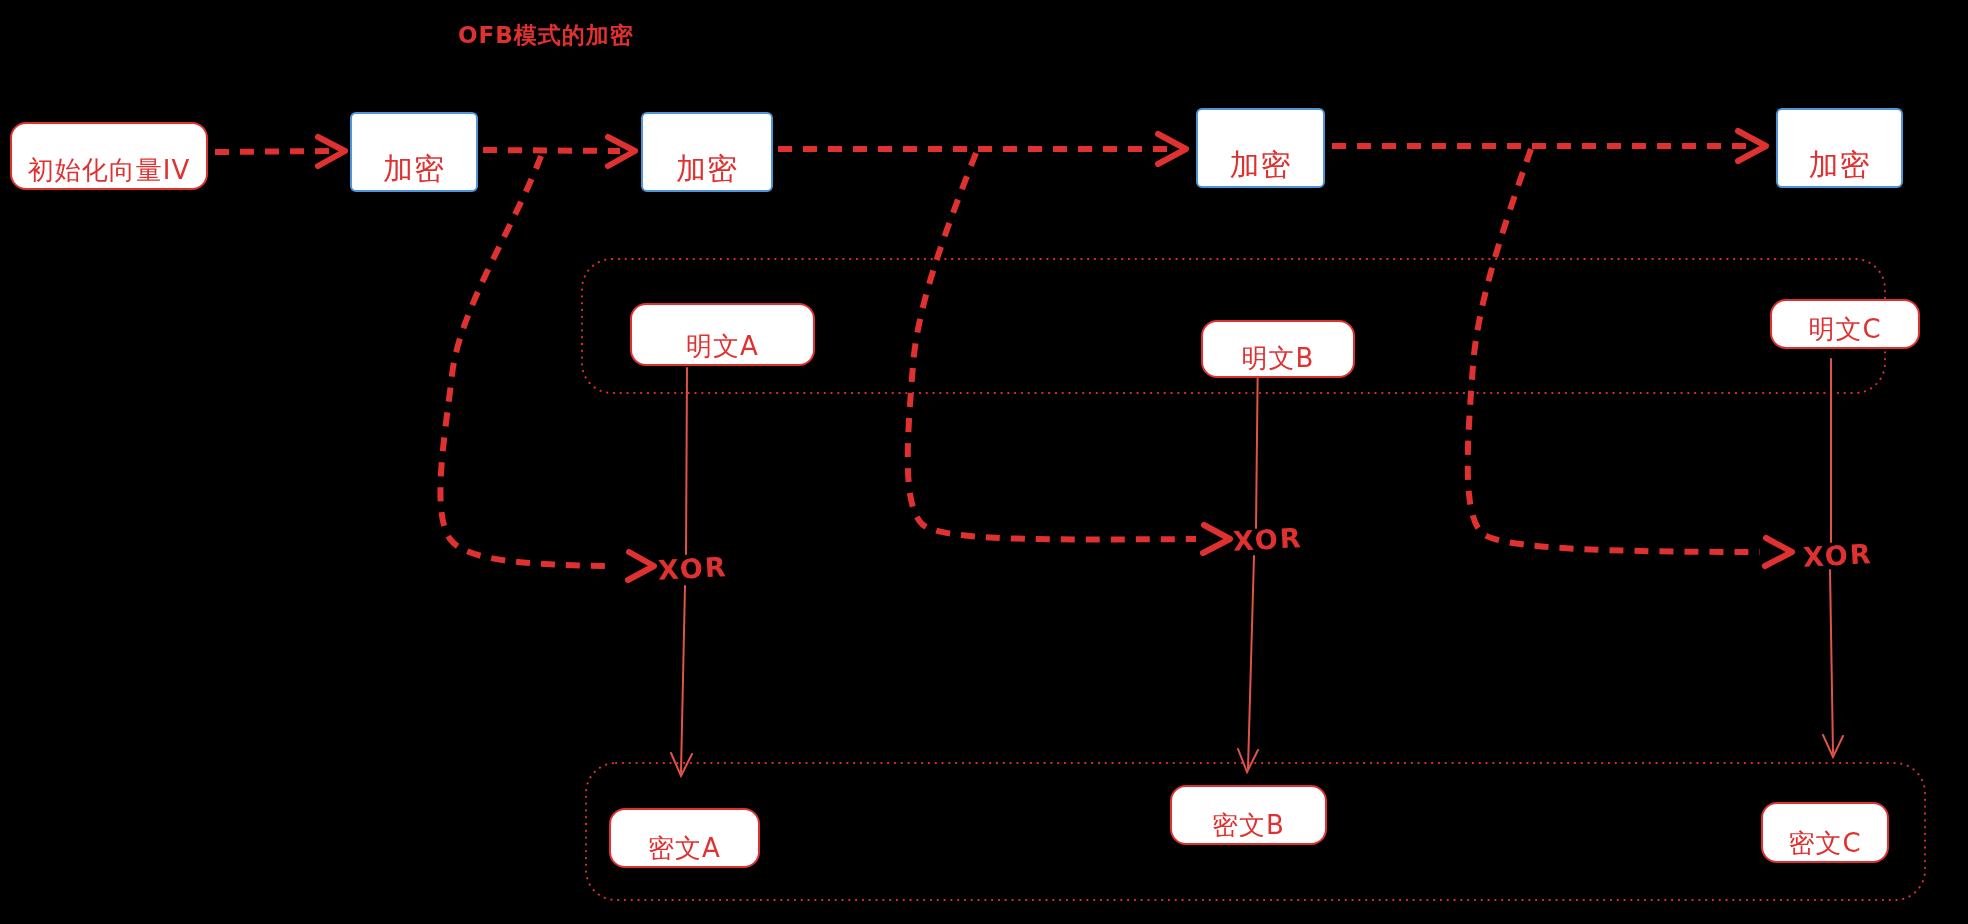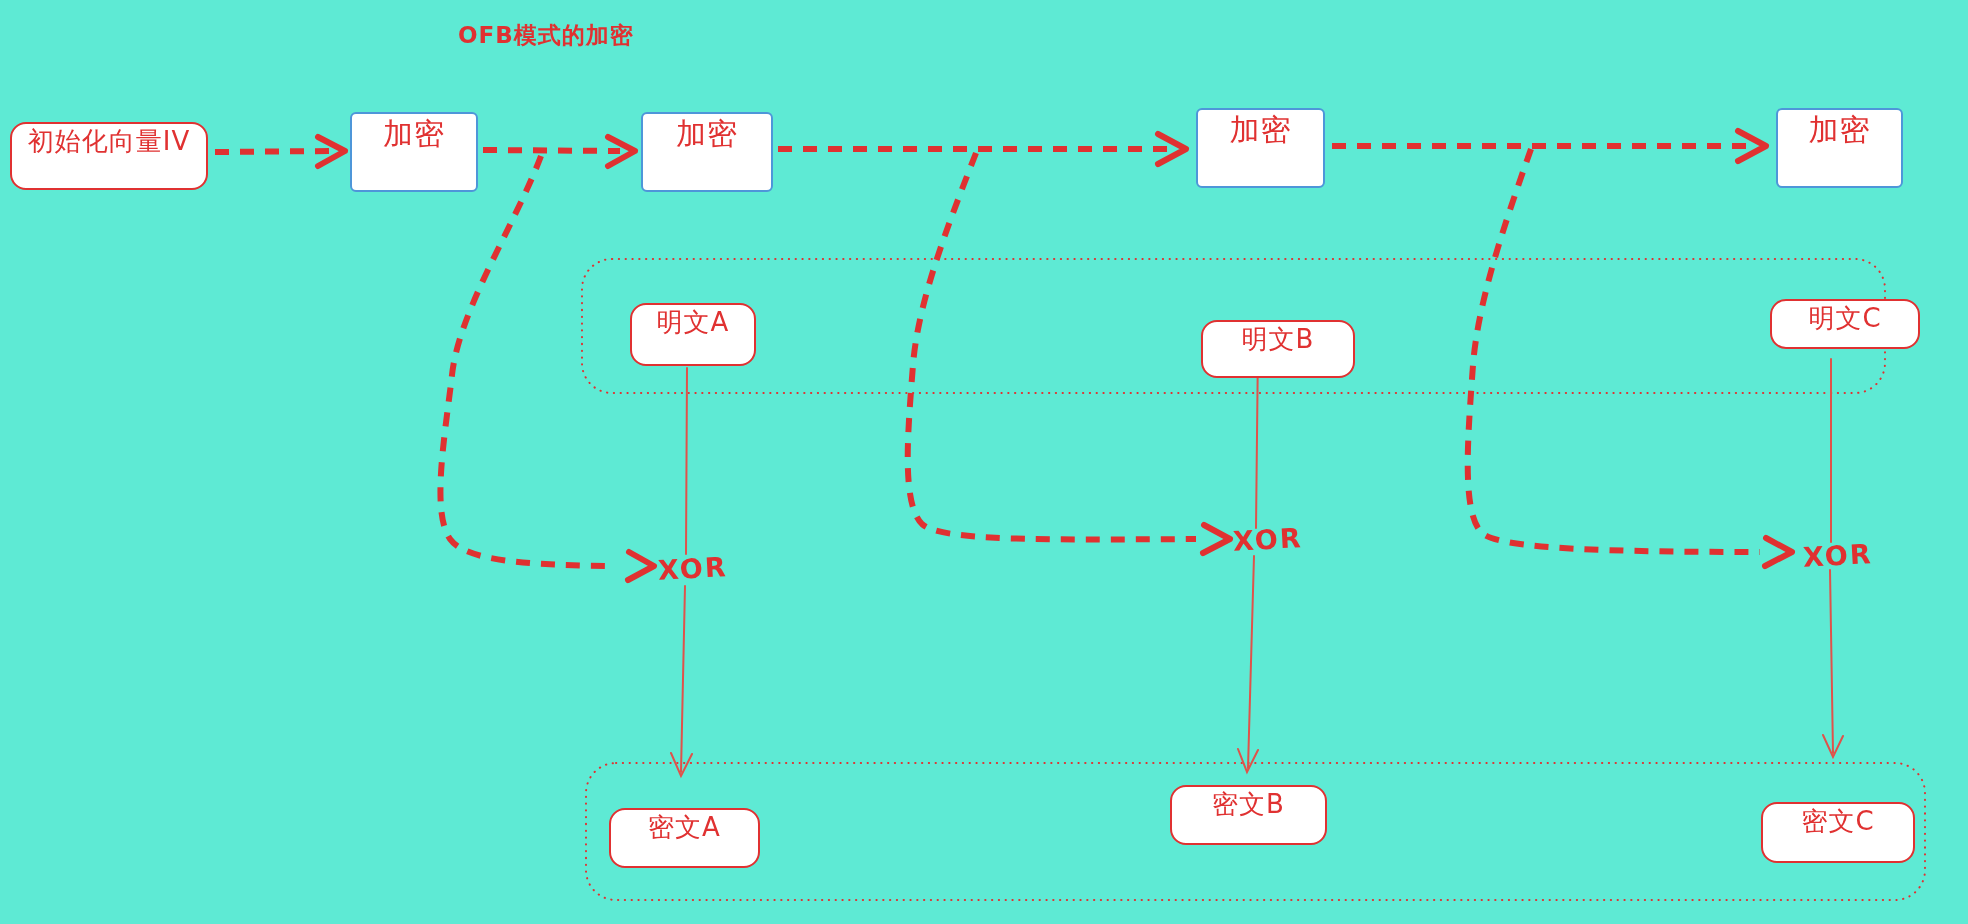--- a/index.html
+++ b/index.html
@@ -1,26 +1,26 @@
 <!DOCTYPE html>
 <html><head>
 <meta charset="utf-8">
 <style>
   html,body{margin:0;padding:0;background:#ffffff;}
   .canvas{
     position:relative;
     width:1968px;height:924px;
-    background:#5eead4;
+    background:#000000;
     font-family:"DejaVu Sans","Liberation Sans",sans-serif;
     overflow:hidden;
   }
   .canvas svg{position:absolute;left:0;top:0;}
   .node{
     position:absolute;
-    display:flex;align-items:flex-start;justify-content:center;
+    display:flex;align-items:flex-end;justify-content:center;
     background:#ffffff;
     border:2px solid #e03131;
     border-radius:16px;
     color:#e03131;
     font-size:26px;
     letter-spacing:1px;
     box-sizing:border-box;
     white-space:nowrap;
   }
   .node.blue{
@@ -125,37 +125,37 @@
   <div class="node blue" style="left:641px;top:112px;width:132px;height:80px;">
     <span>加密</span>
   </div>
   <div class="node blue" style="left:1196px;top:108px;width:129px;height:80px;">
     <span>加密</span>
   </div>
   <div class="node blue" style="left:1776px;top:108px;width:127px;height:80px;">
     <span>加密</span>
   </div>
 
-  <div class="node" style="left:630px;top:303px;width:126px;height:63px;">
+  <div class="node" style="left:630px;top:303px;width:185px;height:63px;">
     <span>明文A</span>
   </div>
   <div class="node" style="left:1201px;top:284px;width:154px;height:58px;margin-top:36px;">
     <span>明文B</span>
   </div>
   <div class="node" style="left:1770px;top:299px;width:150px;height:50px;">
     <span>明文C</span>
   </div>
 
   <div class="xor" style="left:658px;top:553px;">XOR</div>
   <div class="xor" style="left:1233px;top:524px;">XOR</div>
   <div class="xor" style="left:1803px;top:540px;">XOR</div>
 
   <div class="node" style="left:609px;top:808px;width:151px;height:60px;">
     <span>密文A</span>
   </div>
   <div class="node" style="left:1170px;top:785px;width:157px;height:60px;">
     <span>密文B</span>
   </div>
-  <div class="node" style="left:1761px;top:802px;width:154px;height:61px;">
+  <div class="node" style="left:1761px;top:802px;width:128px;height:61px;">
     <span>密文C</span>
   </div>
 
 </div>
 
 </body></html>

